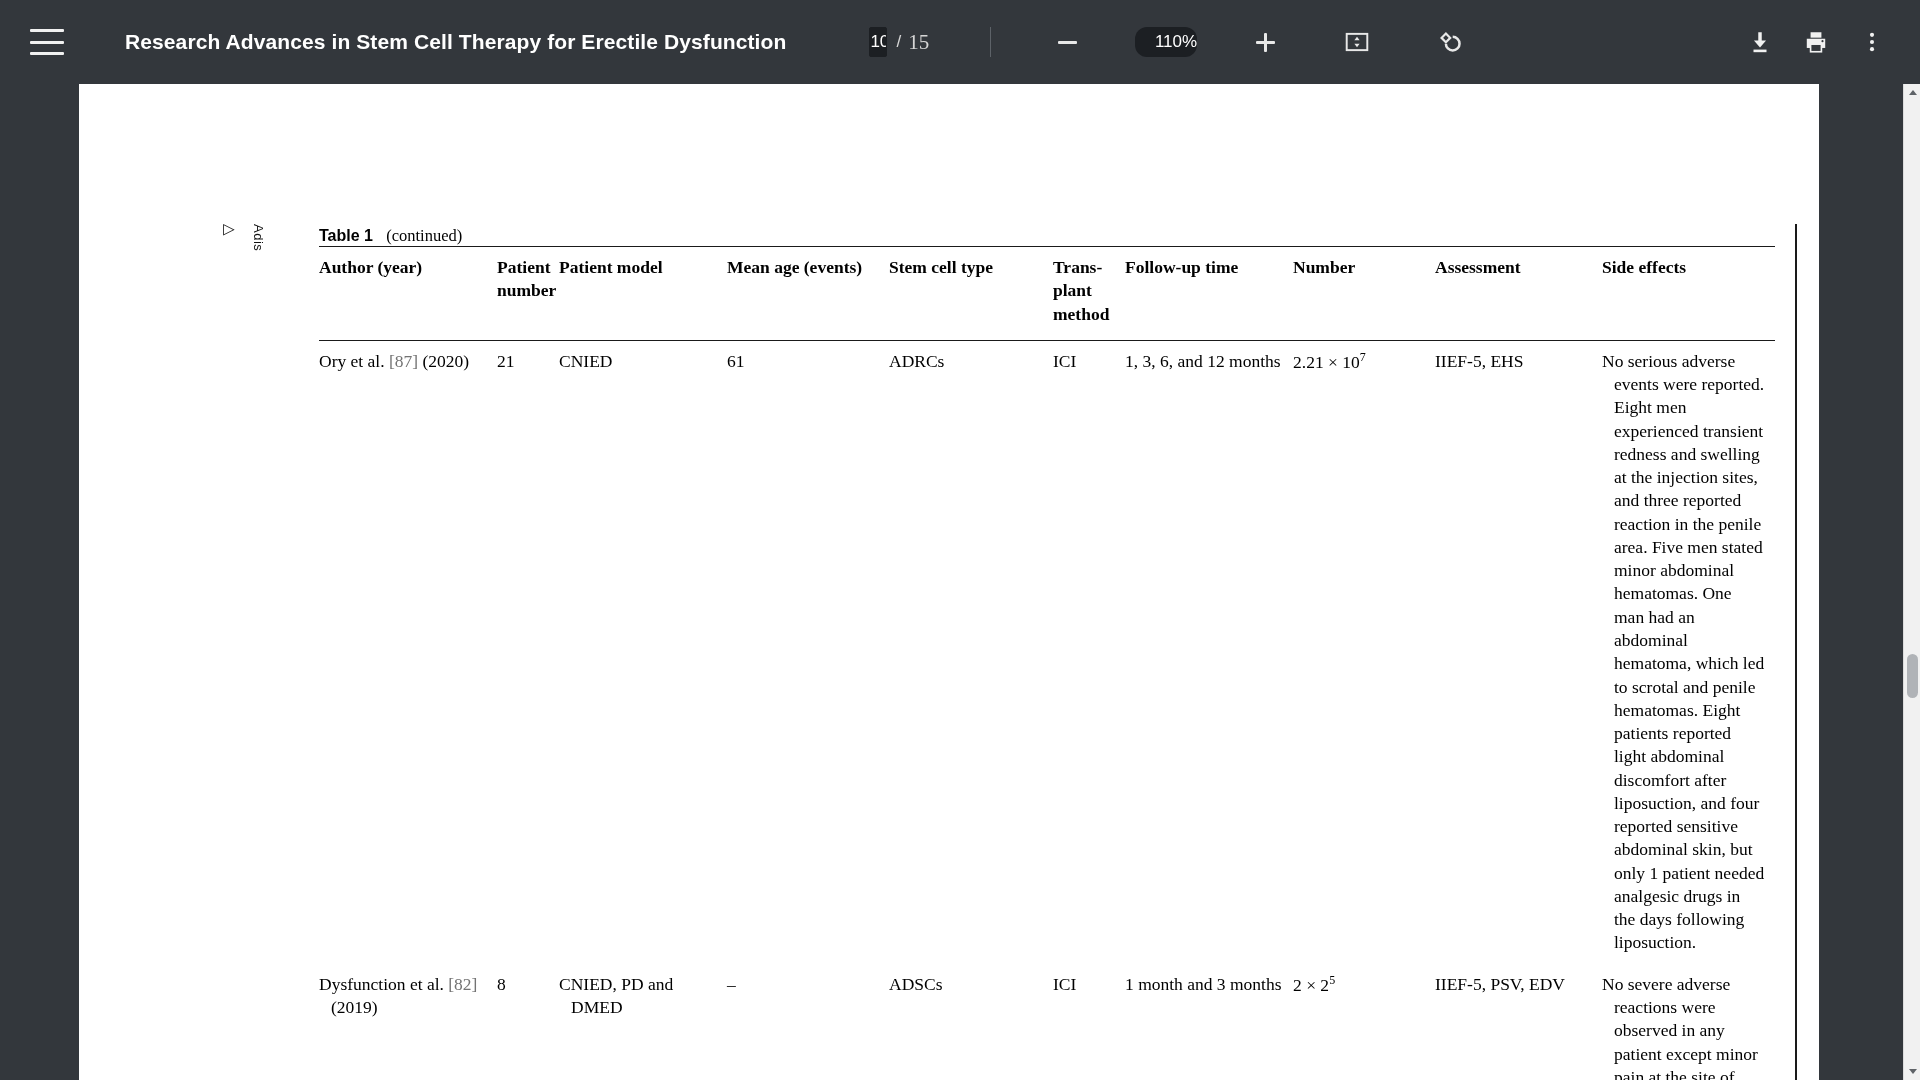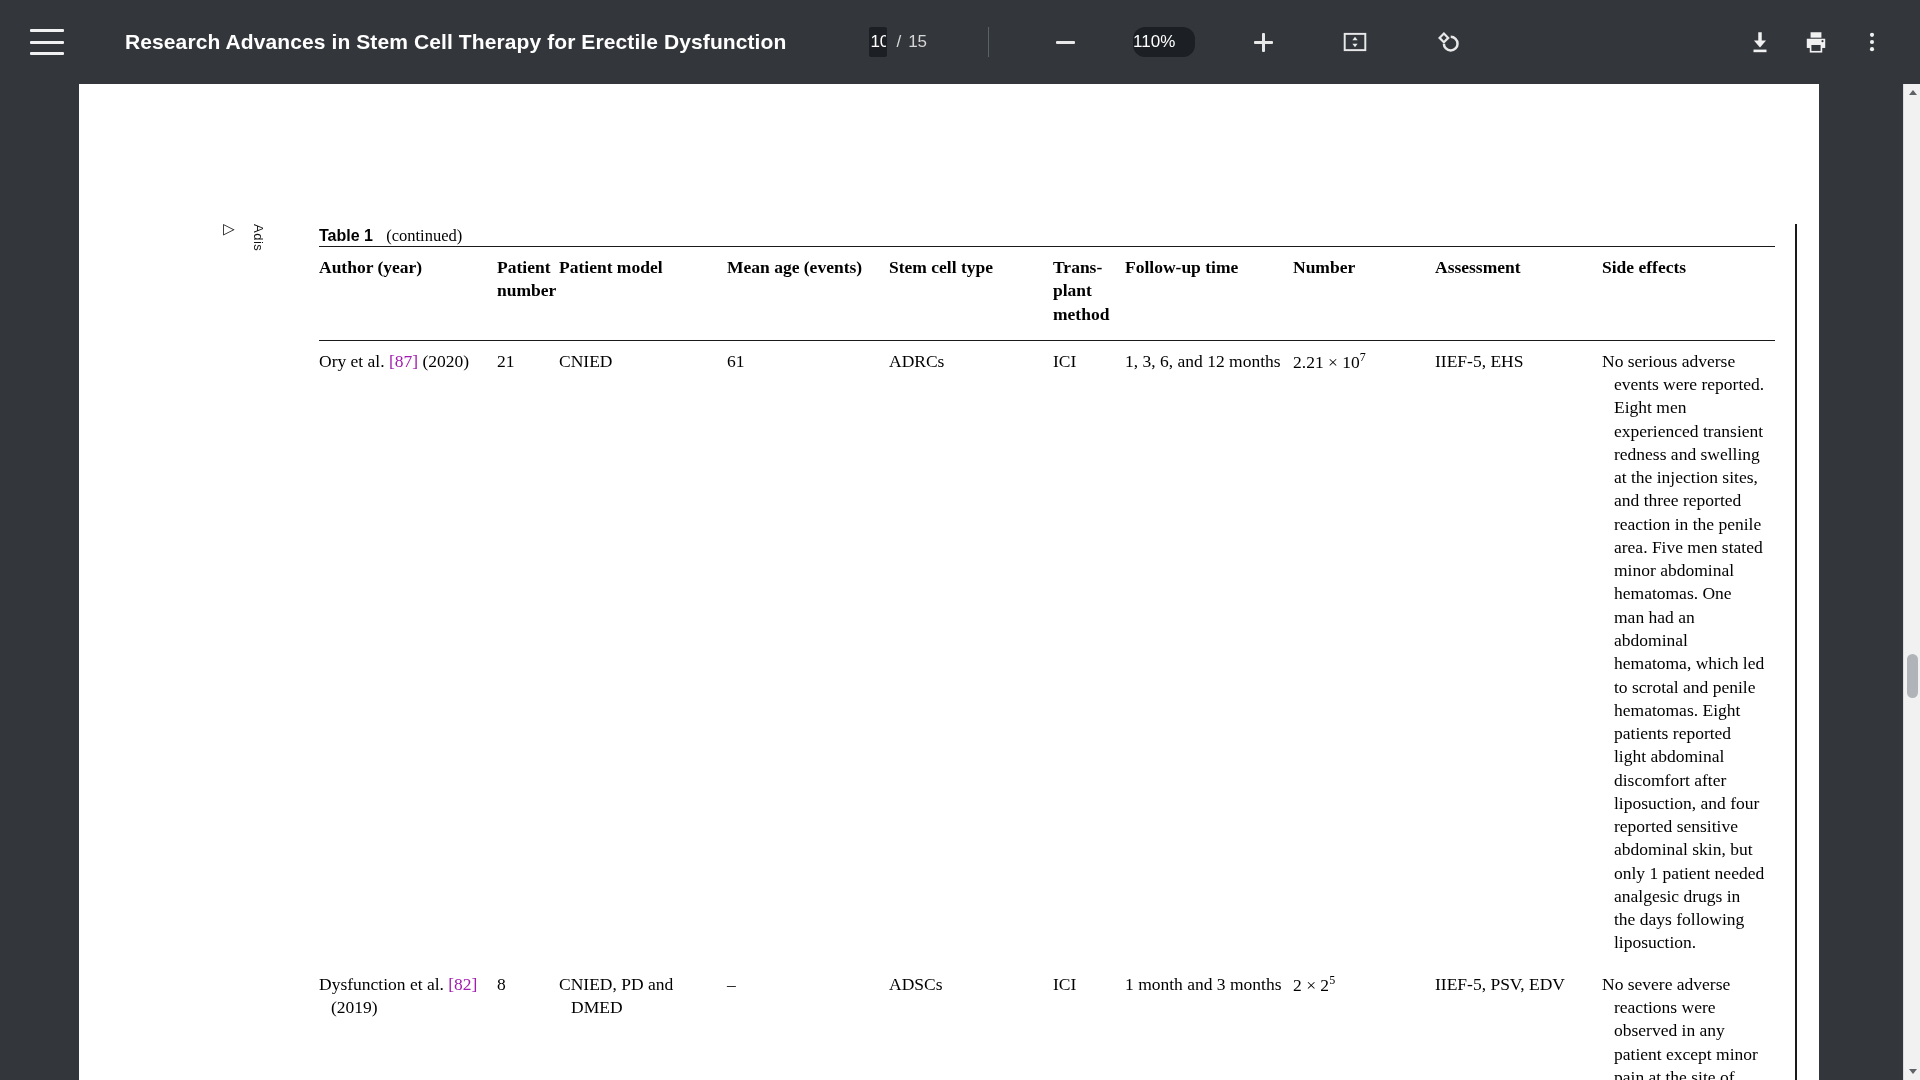--- a/index.html
+++ b/index.html
@@ -44,21 +44,21 @@
     border: 1px solid #1c1f23;
     border-radius: 2px;
     width: 18px; height: 30px;
     text-align: center;
     font-size: 17px;
     font-family: "Liberation Sans", sans-serif;
     outline: none;
     padding: 0;
   }
   #page-sep { margin: 0 7px 0 9px; color: #d6d6d6; font-size: 17px; }
-  #page-total { color: #d6d6d6; font-size: 17px; }
+  #page-total { color: #d6d6d6; font-size: 21px; font-family: Liberation Serif, serif; }
 
   .divider {
     width: 1px; height: 30px;
     background: #5d6268;
     margin: 0 22px;
   }
 
   .zoombtn {
     width: 30px; height: 30px;
     display: flex; align-items: center; justify-content: center;
@@ -66,21 +66,21 @@
   }
   .zoombtn .bar-h { width: 19px; height: 3px; background:#e8e8e8; border-radius:1px; }
   .zoombtn .bar-v { width: 3px; height: 19px; background:#e8e8e8; border-radius:1px; position:absolute; }
 
   #zoom-level {
     background: #1c1f23;
     color: #ffffff;
     border: none;
     border-radius: 12px;
     width: 62px; height: 30px;
-    text-align: left;
+    text-align: right;
     font-size: 17px;
     font-family: "Liberation Sans", sans-serif;
     margin: 0 14px;
     outline: none;
     padding: 0;
   }
 
   .iconbtn {
     width: 40px; height: 40px;
     display: flex; align-items: center; justify-content: center;
@@ -205,21 +205,21 @@
   table.data tbody td {
     vertical-align: top;
     padding: 9px 10px 9px 0;
     text-indent: -12px;
     padding-left: 12px;
   }
   table.data tbody tr.last td {
     border-bottom: 1.4px solid #1a1a1a;
     padding-bottom: 14px;
   }
-  .ref { color: #a21caf; }
+  .ref { color: #737373; }
   .sup { font-size: 12px; vertical-align: super; }
 
   
   col.c-author { width: 178px; }
   col.c-pnum   { width: 62px; }
   col.c-model  { width: 168px; }
   col.c-age    { width: 162px; }
   col.c-stem   { width: 164px; }
   col.c-trans  { width: 72px; }
   col.c-follow { width: 168px; }

